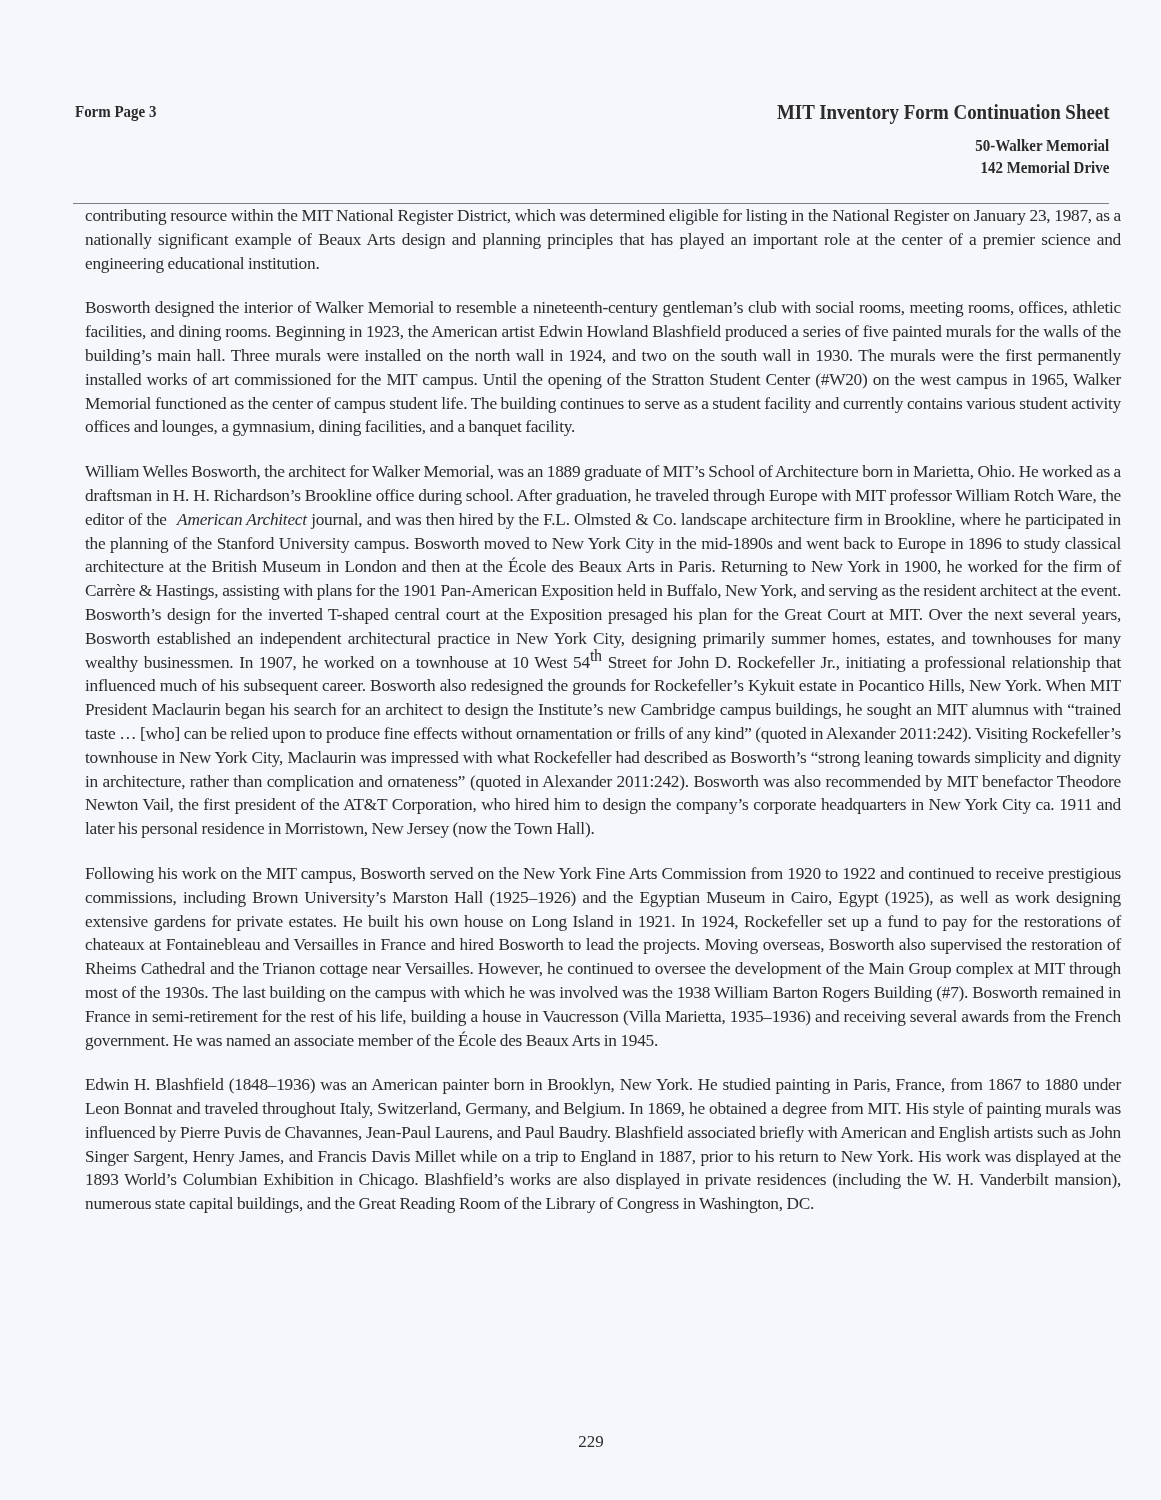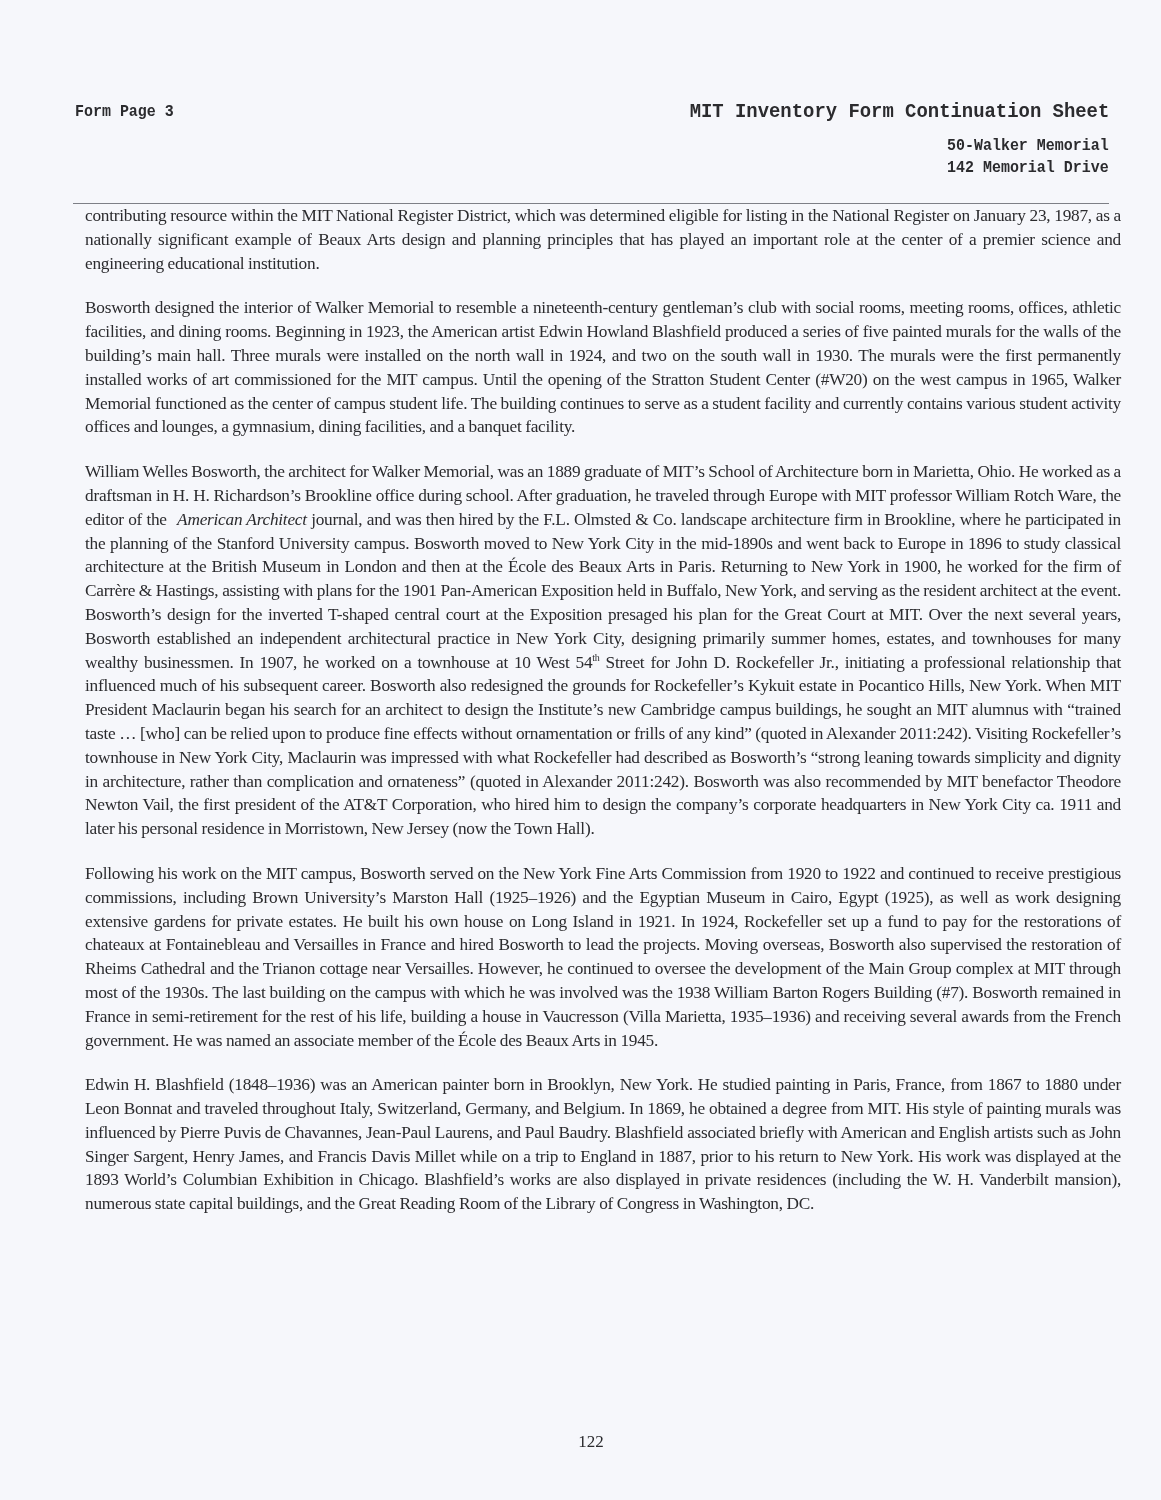--- a/index.html
+++ b/index.html
@@ -20,21 +20,20 @@
       left: 73px;
       top: 0;
       width: 1036px;
     }
     .header {
       position: absolute;
       left: 0;
       top: 100px;
       width: 1036px;
       height: 100px;
-      font-family: Liberation Mono, monospace;
     }
     .form-page {
       position: absolute;
       left: 2px;
       top: 2px;
       font-size: 17px;
       font-weight: bold;
       transform: scaleX(0.88);
       transform-origin: left top;
     }
@@ -84,21 +83,21 @@
     }
     .para {
       margin: 0 0 21px 0;
       font-size: 17.3px;
       line-height: 23.8px;
       text-align: justify;
       letter-spacing: -0.25px;
       word-spacing: -0.4px;
     }
     .para sup {
-      font-size: 10px;
+      font-size: 16px;
       line-height: 0;
       vertical-align: super;
     }
     .para em {
       font-style: italic;
       margin-left: 6px;
     }
     .page-number {
       position: absolute;
       left: 0;
@@ -123,15 +122,15 @@
   <div class="rule"></div>
 
   <div class="body-text">
     <p class="para">contributing resource within the MIT National Register District, which was determined eligible for listing in the National Register on January 23, 1987, as a nationally significant example of Beaux Arts design and planning principles that has played an important role at the center of a premier science and engineering educational institution.</p>
     <p class="para">Bosworth designed the interior of Walker Memorial to resemble a nineteenth-century gentleman’s club with social rooms, meeting rooms, offices, athletic facilities, and dining rooms. Beginning in 1923, the American artist Edwin Howland Blashfield produced a series of five painted murals for the walls of the building’s main hall. Three murals were installed on the north wall in 1924, and two on the south wall in 1930. The murals were the first permanently installed works of art commissioned for the MIT campus. Until the opening of the Stratton Student Center (#W20) on the west campus in 1965, Walker Memorial functioned as the center of campus student life. The building continues to serve as a student facility and currently contains various student activity offices and lounges, a gymnasium, dining facilities, and a banquet facility.</p>
     <p class="para"><span>William Welles Bosworth, the architect for Walker Memorial, was an 1889 graduate of MIT’s School of Architecture born in Marietta, Ohio. He worked as a draftsman in H. H. Richardson’s Brookline office during school. After graduation, he traveled through Europe with MIT professor William Rotch Ware, the editor of the </span><em>American Architect</em><span> journal, and was then hired by the F.L. Olmsted &amp; Co. landscape architecture firm in Brookline, where he participated in the planning of the Stanford University campus. Bosworth moved to New York City in the mid-1890s and went back to Europe in 1896 to study classical architecture at the British Museum in London and then at the École des Beaux Arts in Paris. Returning to New York in 1900, he worked for the firm of Carrère &amp; Hastings, assisting with plans for the 1901 Pan-American Exposition held in Buffalo, New York, and serving as the resident architect at the event. Bosworth’s design for the inverted T-shaped central court at the Exposition presaged his plan for the Great Court at MIT. Over the next several years, Bosworth established an independent architectural practice in New York City, designing primarily summer homes, estates, and townhouses for many wealthy businessmen. In 1907, he worked on a townhouse at 10 West 54</span><sup>th</sup><span> Street for John D. Rockefeller Jr., initiating a professional relationship that influenced much of his subsequent career. Bosworth also redesigned the grounds for Rockefeller’s Kykuit estate in Pocantico Hills, New York. When MIT President Maclaurin began his search for an architect to design the Institute’s new Cambridge campus buildings, he sought an MIT alumnus with “trained taste … [who] can be relied upon to produce fine effects without ornamentation or frills of any kind” (quoted in Alexander 2011:242). Visiting Rockefeller’s townhouse in New York City, Maclaurin was impressed with what Rockefeller had described as Bosworth’s “strong leaning towards simplicity and dignity in architecture, rather than complication and ornateness” (quoted in Alexander 2011:242). Bosworth was also recommended by MIT benefactor Theodore Newton Vail, the first president of the AT&amp;T Corporation, who hired him to design the company’s corporate headquarters in New York City ca. 1911 and later his personal residence in Morristown, New Jersey (now the Town Hall).</span></p>
     <p class="para">Following his work on the MIT campus, Bosworth served on the New York Fine Arts Commission from 1920 to 1922 and continued to receive prestigious commissions, including Brown University’s Marston Hall (1925–1926) and the Egyptian Museum in Cairo, Egypt (1925), as well as work designing extensive gardens for private estates. He built his own house on Long Island in 1921. In 1924, Rockefeller set up a fund to pay for the restorations of chateaux at Fontainebleau and Versailles in France and hired Bosworth to lead the projects. Moving overseas, Bosworth also supervised the restoration of Rheims Cathedral and the Trianon cottage near Versailles. However, he continued to oversee the development of the Main Group complex at MIT through most of the 1930s. The last building on the campus with which he was involved was the 1938 William Barton Rogers Building (#7). Bosworth remained in France in semi-retirement for the rest of his life, building a house in Vaucresson (Villa Marietta, 1935–1936) and receiving several awards from the French government. He was named an associate member of the École des Beaux Arts in 1945.</p>
     <p class="para">Edwin H. Blashfield (1848–1936) was an American painter born in Brooklyn, New York. He studied painting in Paris, France, from 1867 to 1880 under Leon Bonnat and traveled throughout Italy, Switzerland, Germany, and Belgium. In 1869, he obtained a degree from MIT. His style of painting murals was influenced by Pierre Puvis de Chavannes, Jean-Paul Laurens, and Paul Baudry. Blashfield associated briefly with American and English artists such as John Singer Sargent, Henry James, and Francis Davis Millet while on a trip to England in 1887, prior to his return to New York. His work was displayed at the 1893 World’s Columbian Exhibition in Chicago. Blashfield’s works are also displayed in private residences (including the W. H. Vanderbilt mansion), numerous state capital buildings, and the Great Reading Room of the Library of Congress in Washington, DC.</p>
   </div>
 
-  <div class="page-number">122</div>
+  <div class="page-number">229</div>
 
 </div>
 
 </body></html>

